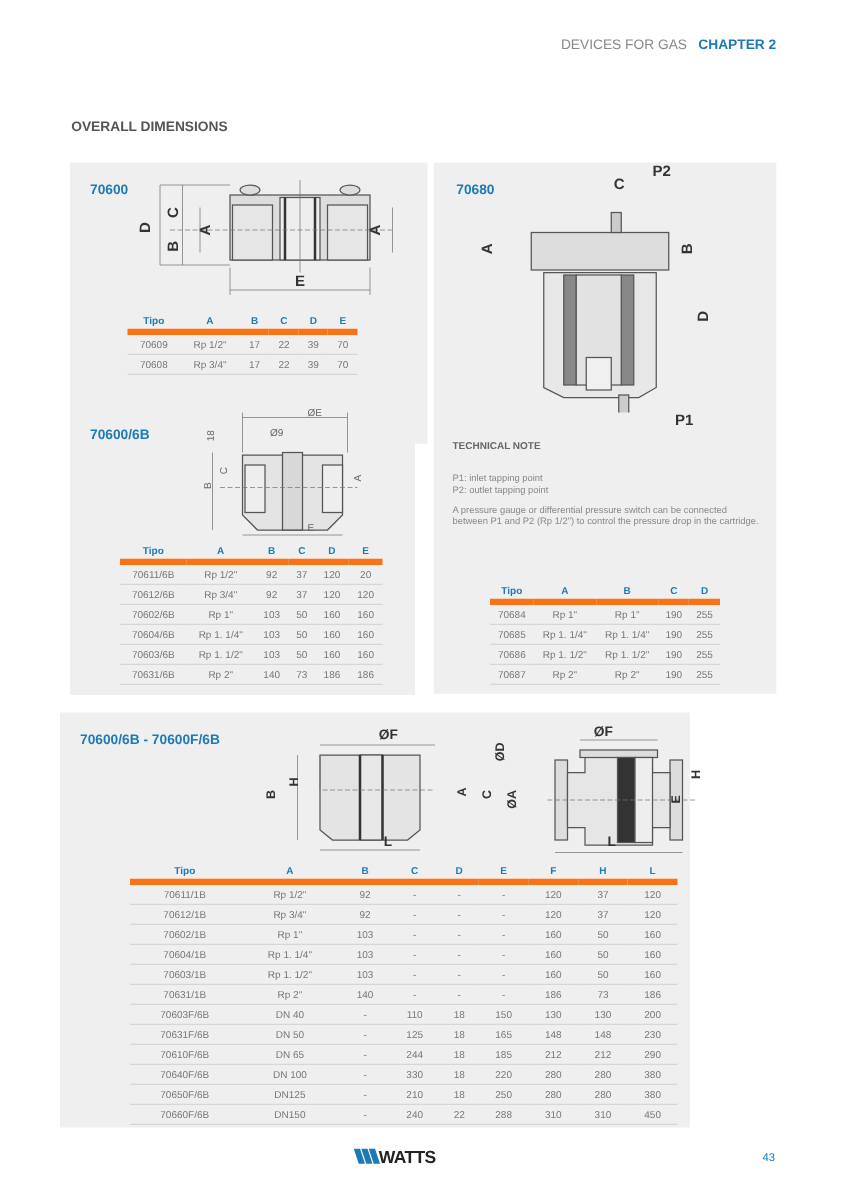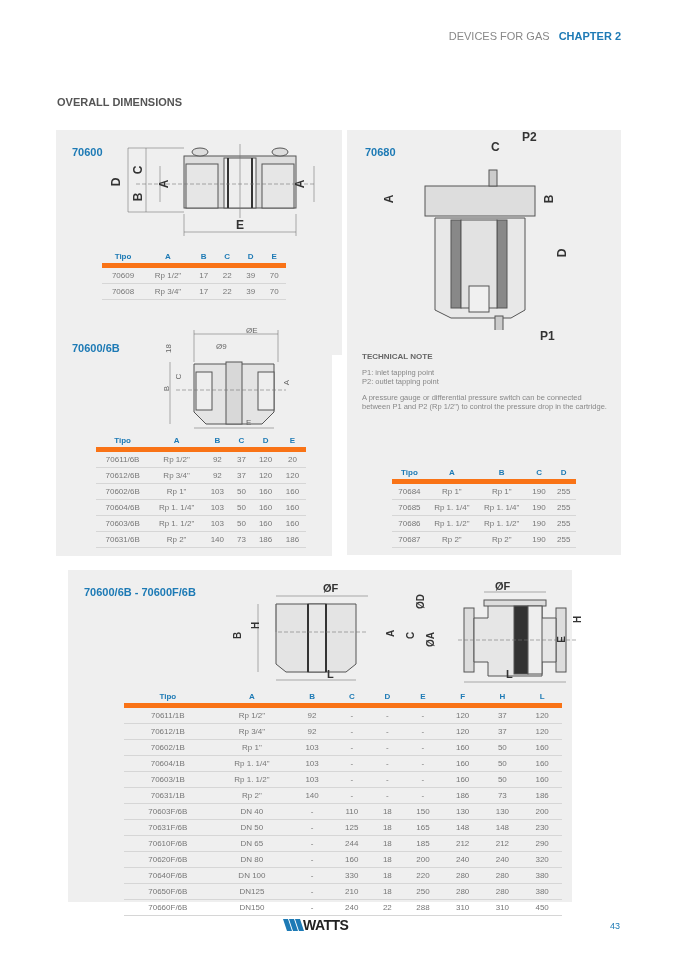--- a/index.html
+++ b/index.html
@@ -7,21 +7,21 @@
   .hdr{position:absolute;top:30px;right:57px;font-size:11px;letter-spacing:0;}
   .hdr .sec{color:#888;margin-right:6px;}
   .hdr .ch{color:#1d7ab5;font-weight:bold;}
   .title{position:absolute;left:57px;top:96px;font-size:11px;font-weight:bold;color:#555;}
   .panel{position:absolute;background:#efefef;}
   .ptitle{position:absolute;color:#1d7ab5;font-weight:bold;font-size:11px;}
   table.t{position:absolute;border-collapse:collapse;font-size:8px;color:#777;}
   table.t th{color:#1d7ab5;font-weight:bold;font-size:8px;padding:2px 4px;border-bottom:5px solid #f97316;text-align:center;}
   table.t td{padding:3px 4px;border-bottom:1px solid #d6d6d6;text-align:center;white-space:nowrap;}
   .note{position:absolute;font-size:7.5px;color:#888;line-height:9.5px;}
-  .note .nh{font-weight:bold;color:#666;margin-bottom:6px;font-size:8px;}
+  .note .nh{font-weight:bold;color:#666;margin-bottom:16px;font-size:8px;}
   .note p{margin:0 0 6px 0;}
   .dlbl{position:absolute;font-weight:bold;color:#333;font-size:12px;}
   .rot{transform:rotate(-90deg);}
   .footer-logo{position:absolute;left:283px;top:917px;}
   .pgnum{position:absolute;left:610px;top:921px;font-size:9px;color:#1d7ab5;}
   svg{position:absolute;}
 </style>
 </head>
 <body>
 
@@ -247,21 +247,21 @@
           <td>Rp 2"</td>
           <td>140</td>
           <td>73</td>
           <td>186</td>
           <td>186</td>
         </tr>
       </tbody>
   </table>
 </div>
 
-<div class="panel" style="left:68px;top:570px;width:504px;height:332px;">
+<div class="panel" style="left:48px;top:570px;width:504px;height:332px;">
   <div class="ptitle" style="left:16px;top:16px;">70600/6B - 70600F/6B</div>
   <svg style="left:170px;top:10px;" width="140" height="105" viewBox="0 0 140 105">
     <g stroke="#555" stroke-width="1">
       <path d="M38 24 L118 24 L118 84 L108 92 L48 92 L38 84 Z" fill="#e4e4e4"></path>
       <rect x="70" y="24" width="18" height="68" fill="#e8e8e8"></rect>
       <line x1="70" y1="24" x2="70" y2="92" stroke="#333" stroke-width="2"></line>
       <line x1="88" y1="24" x2="88" y2="92" stroke="#333" stroke-width="2"></line>
     </g>
     <g stroke="#777" stroke-width="0.6" fill="none">
       <line x1="38" y1="16" x2="130" y2="16"></line>
@@ -406,31 +406,20 @@
           <td>DN 65</td>
           <td>-</td>
           <td>244</td>
           <td>18</td>
           <td>185</td>
           <td>212</td>
           <td>212</td>
           <td>290</td>
         </tr>
         <tr>
-          <td>70620F/6B</td>
-          <td>DN 80</td>
-          <td>-</td>
-          <td>160</td>
-          <td>18</td>
-          <td>200</td>
-          <td>240</td>
-          <td>240</td>
-          <td>320</td>
-        </tr>
-        <tr>
           <td>70640F/6B</td>
           <td>DN 100</td>
           <td>-</td>
           <td>330</td>
           <td>18</td>
           <td>220</td>
           <td>280</td>
           <td>280</td>
           <td>380</td>
         </tr>

